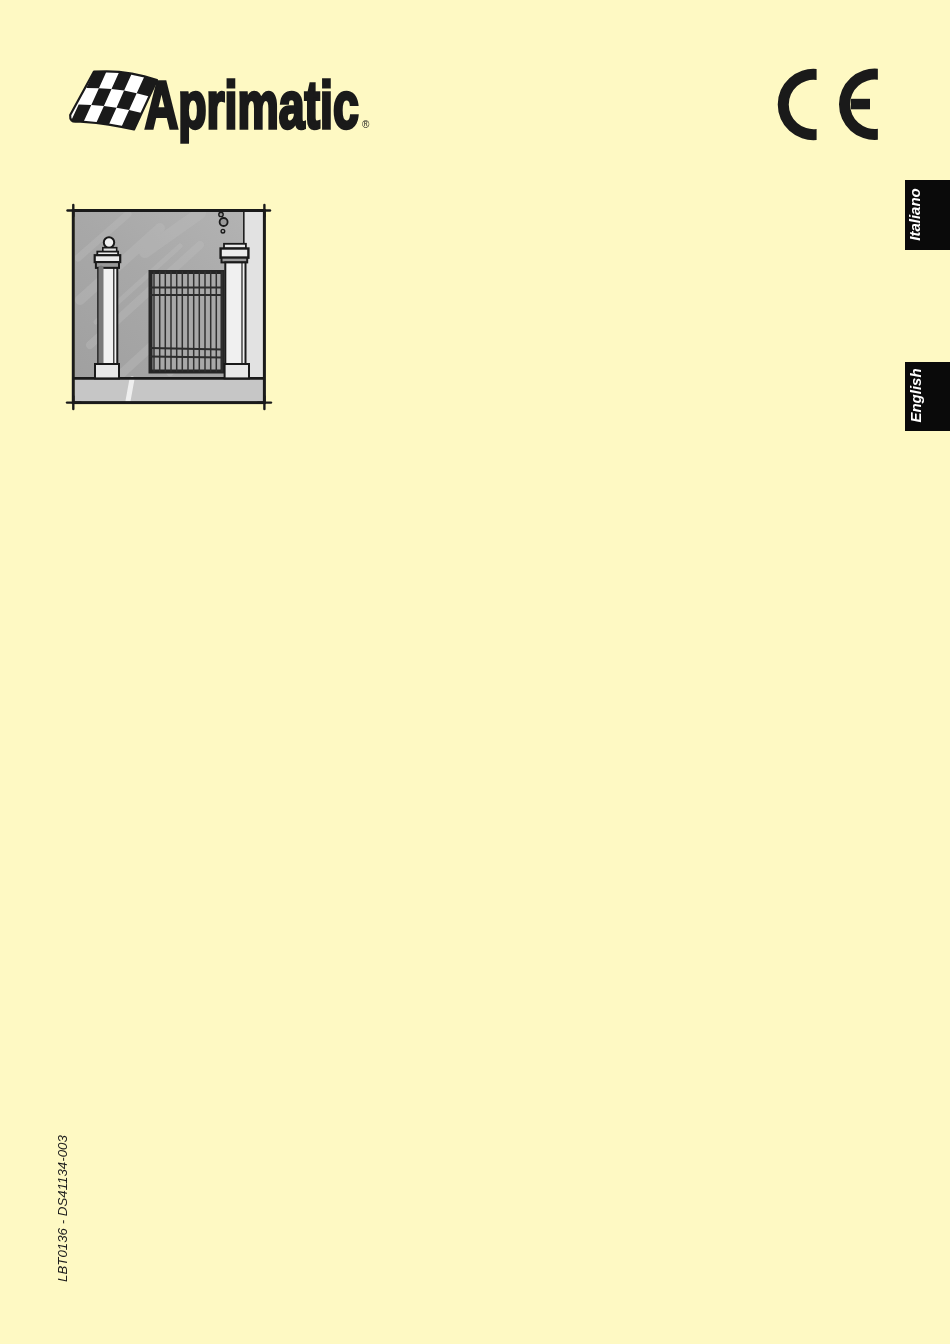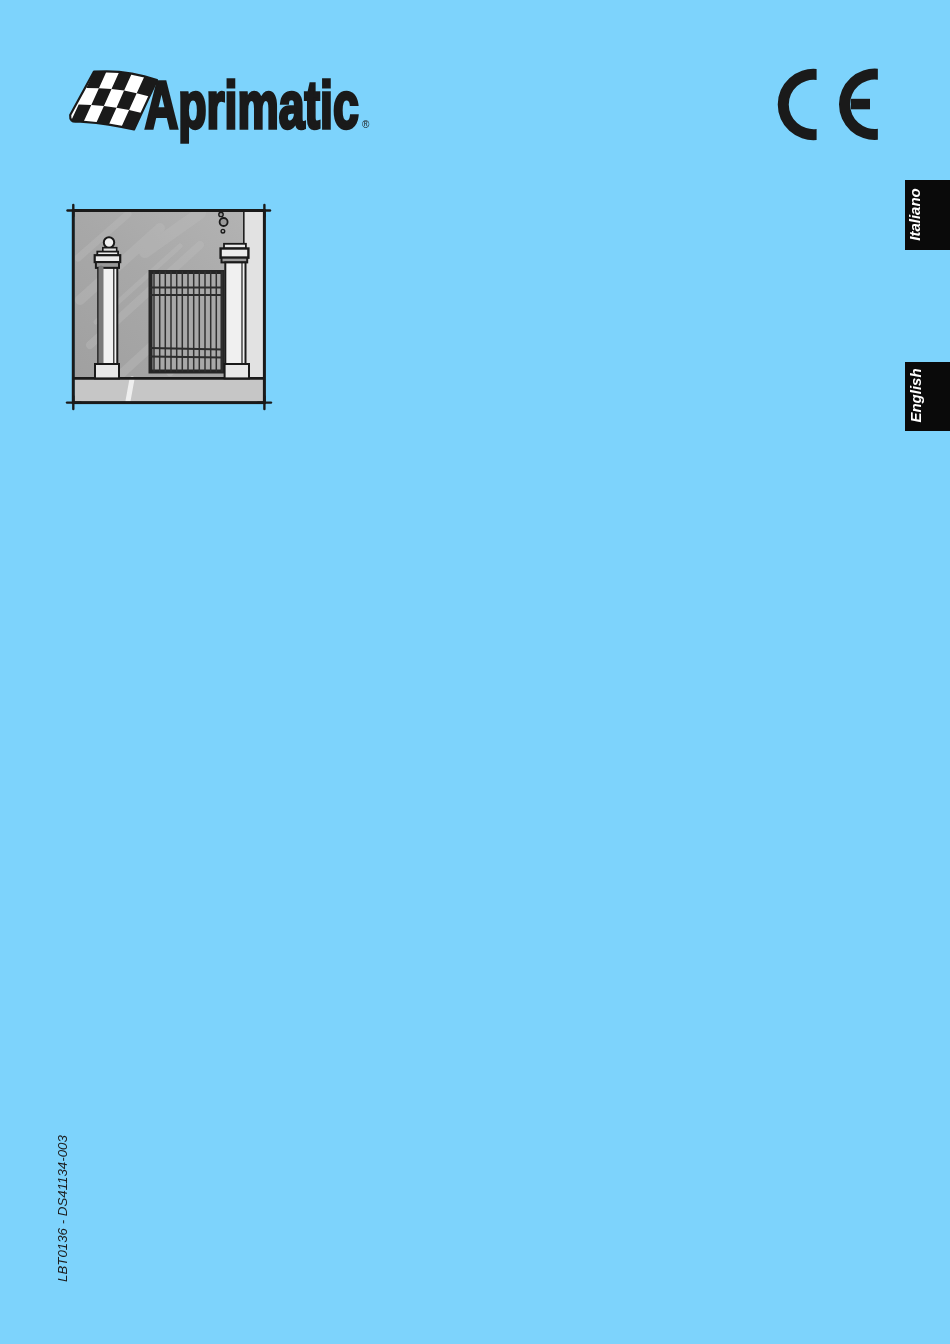--- a/index.html
+++ b/index.html
@@ -1,16 +1,16 @@
 <!DOCTYPE html>
 <html><head>
 <meta charset="utf-8">
 <style>
   html,body{margin:0;padding:0;background:#ffffff;}
-  .page{position:relative;width:950px;height:1344px;background:#7dd3fc;overflow:hidden;font-family:"Liberation Sans",sans-serif;}
+  .page{position:relative;width:950px;height:1344px;background:#fef9c3;overflow:hidden;font-family:"Liberation Sans",sans-serif;}
   .tab{position:absolute;background:#0a0a0a;}
   .tab span{position:absolute;color:#ffffff;font-weight:bold;font-style:italic;font-size:15px;white-space:nowrap;}
   .code{position:absolute;font-style:italic;font-size:13.3px;color:#1c1c1c;white-space:nowrap;transform:rotate(-90deg);transform-origin:left top;}
 </style>
 </head>
 <body>
 <div class="page">
 <svg width="950" height="1344" viewBox="0 0 950 1344" style="position:absolute;left:0;top:0;" xmlns="http://www.w3.org/2000/svg">
 
   <g>

